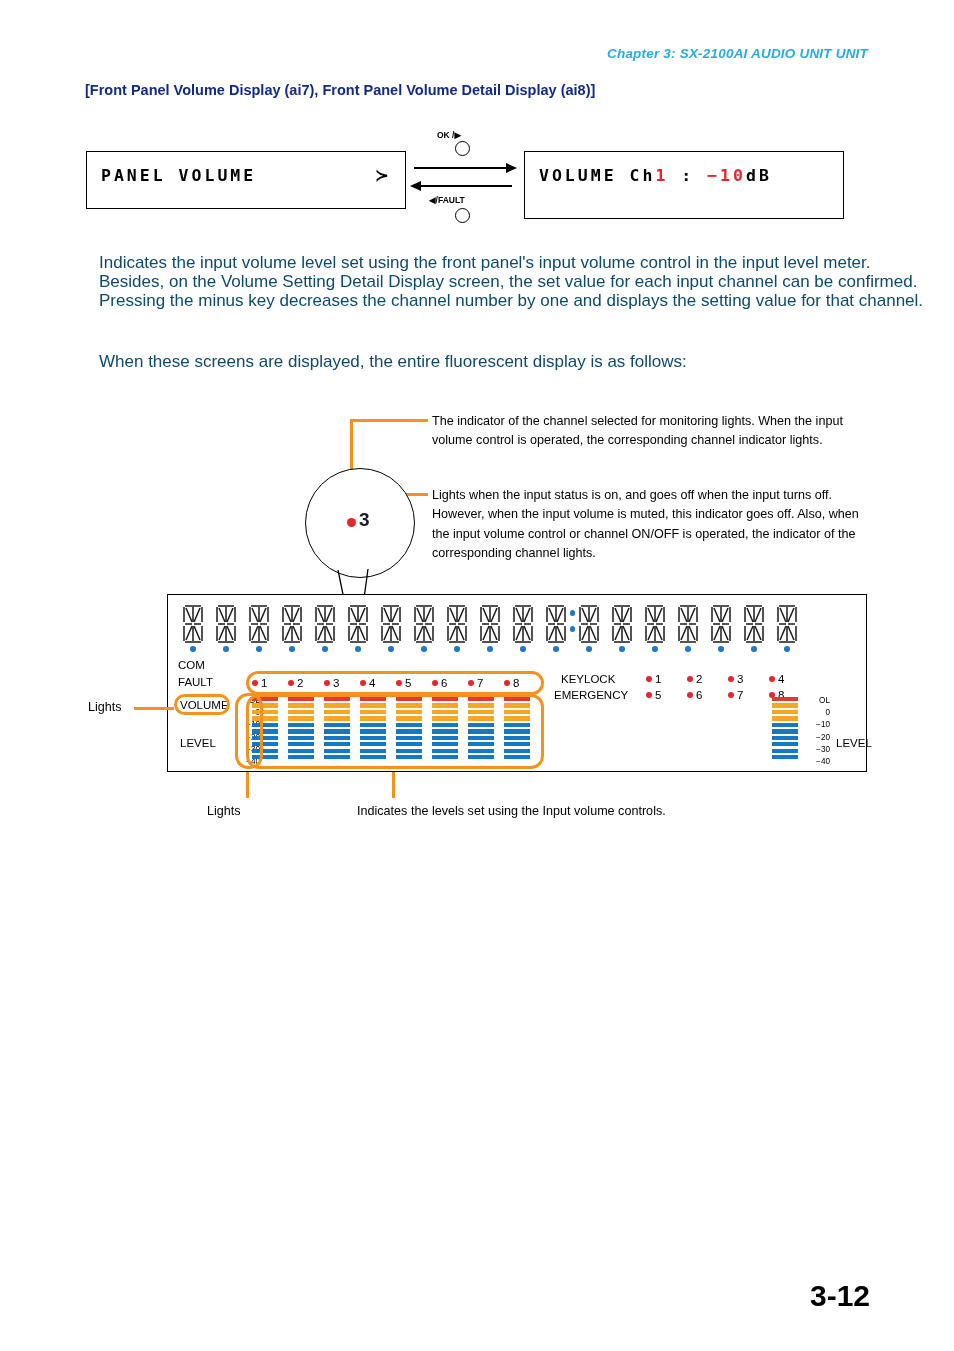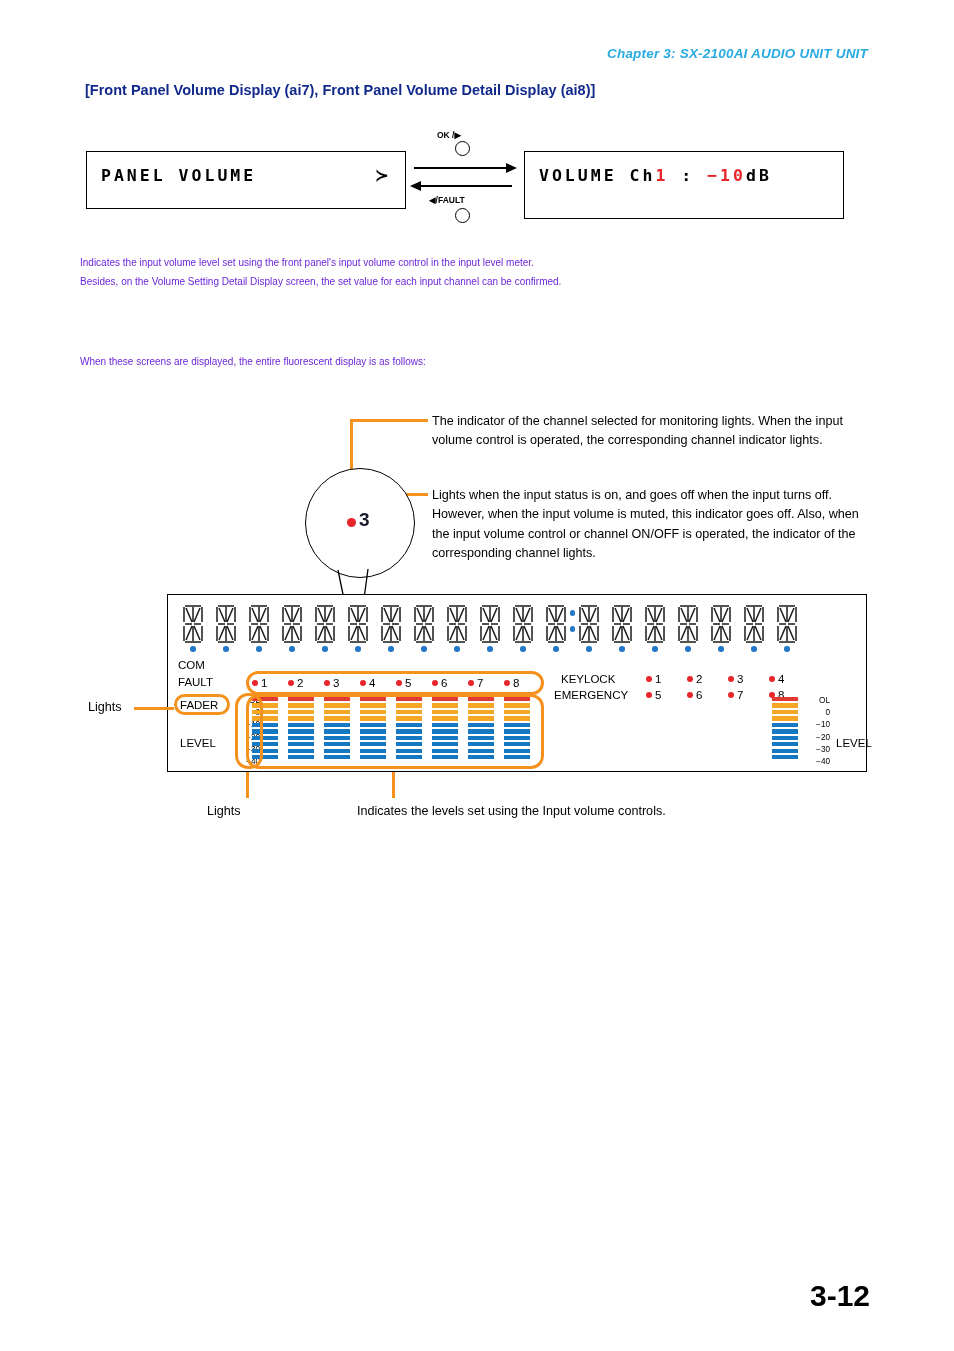--- a/index.html
+++ b/index.html
@@ -107,24 +107,24 @@
     width: 0; height: 0;
     border-top: 5.5px solid transparent;
     border-bottom: 5.5px solid transparent;
   }
   .trans .head.r { left: 96px; top: 33px; border-left: 11px solid #000; }
   .trans .head.l { left: 0px;  top: 51px; border-right: 11px solid #000; }
 
   
   .para {
     position: absolute;
-    left: 80px;
-    font-size: 10px;
+    left: 99px;
+    font-size: 17px;
     line-height: 19.2px;
-    color: #6d28d9;
+    color: #0c4a6e;
     white-space: nowrap;
   }
   #para-main { top: 253px; }
   #para-sub  { top: 352px; }
 
   
   .callout-text {
     position: absolute;
     left: 432px;
     width: 432px;
@@ -397,20 +397,21 @@
   <div class="circle bot"></div>
 </div>
 
 <div class="lcd-box" id="lcd-right">
   <span class="lcd-text"><span>VOLUME Ch</span><span class="red">1</span><span>  :  </span><span class="red">−10</span><span>dB</span></span>
 </div>
 
 <div class="para" id="para-main">
     <div>Indicates the input volume level set using the front panel's input volume control in the input level meter.</div>
     <div>Besides, on the Volume Setting Detail Display screen, the set value for each input channel can be confirmed.</div>
+    <div>Pressing the minus key decreases the channel number by one and displays the setting value for that channel.</div>
   </div>
 <div class="para" id="para-sub">When these screens are displayed, the entire fluorescent display is as follows:</div>
 
 <div class="lead h" style="left:350px; top:419px; width:78px;"></div>
 <div class="lead v" style="left:350px; top:419px; height:105px;"></div>
 <div class="lead h" style="left:367px; top:493px; width:61px;"></div>
 <div class="lead v" style="left:367px; top:493px; height:31px;"></div>
 
 <div class="callout-text" id="callout-1">The indicator of the channel selected for monitoring lights. When the input volume control is operated, the corresponding channel indicator lights.</div>
 <div class="callout-text" id="callout-2">Lights when the input status is on, and goes off when the input turns off. However, when the input volume is muted, this indicator goes off. Also, when the input volume control or channel ON/OFF is operated, the indicator of the corresponding channel lights.</div>
@@ -785,21 +786,21 @@
           <path d="M10,22 L4,36" stroke="#1a1a1a" stroke-width="1.5" fill="none"></path>
           <path d="M11,22 V37" stroke="#1a1a1a" stroke-width="1.5" fill="none"></path>
           <path d="M12,22 L18,36" stroke="#1a1a1a" stroke-width="1.5" fill="none"></path>
         </svg>
         <div class="seg-dot" style="background: rgb(34, 119, 200);"></div>
       </div>
     </div>
 
   <div class="panel-label" id="lbl-com">COM</div>
   <div class="panel-label" id="lbl-fault">FAULT</div>
-  <div class="panel-label" id="lbl-fader">FADER</div>
+  <div class="panel-label" id="lbl-fader">VOLUME</div>
   <div class="panel-label" id="lbl-level">LEVEL</div>
 
   <div id="ch-row">
       <div class="ch-item">
         <span class="dot-red" style="background: rgb(232, 37, 42);"></span>
         <span>1</span>
       </div>
       <div class="ch-item">
         <span class="dot-red" style="background: rgb(232, 37, 42);"></span>
         <span>2</span>

